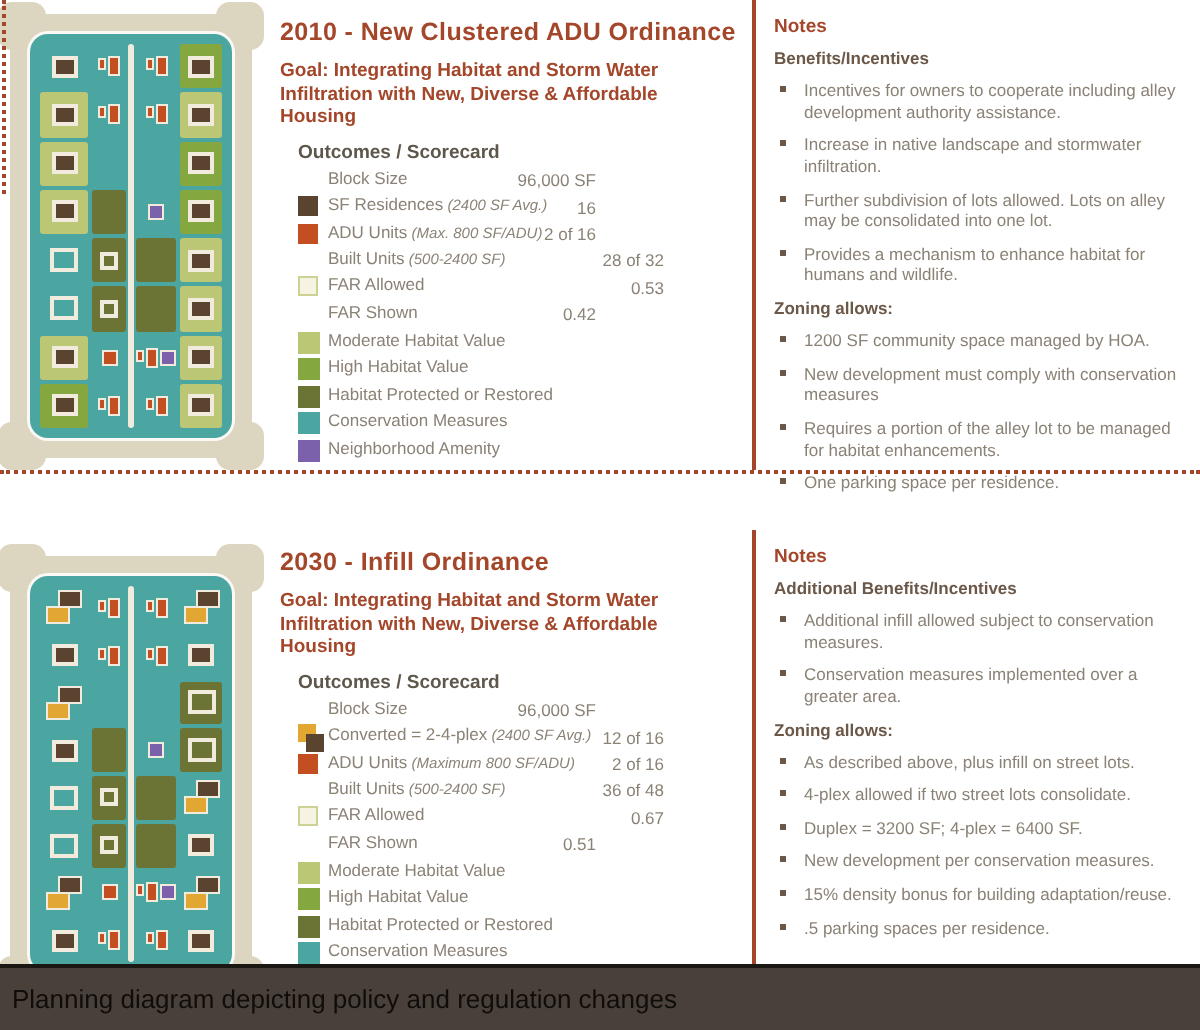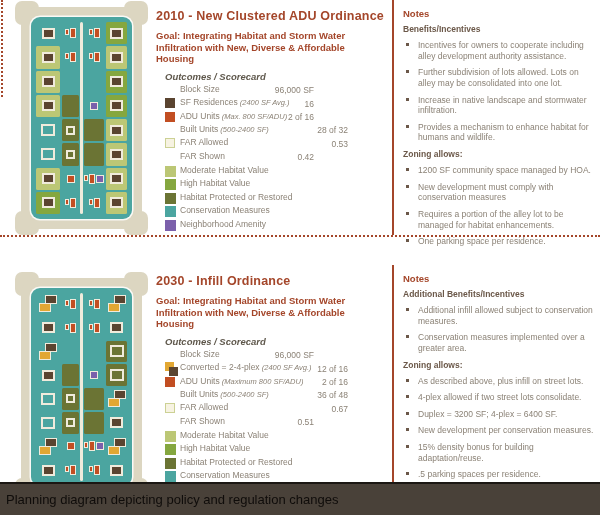--- a/index.html
+++ b/index.html
@@ -3,21 +3,21 @@
 <meta charset="utf-8">
 <style>
   * { margin:0; padding:0; box-sizing:border-box; }
   body { background:#fff; }
   .page { position:relative; width:600px; height:515px; background:#ffffff;
           font-family:"Liberation Sans", sans-serif; overflow:hidden; }
 
   .left-dotted { position:absolute; left:1px; top:0; height:97px; width:0;
                  border-left:2px dotted var(--rust); z-index:5; }
 
-  .section { position:relative; display:flex; width:600px;padding-left:16px; }
+  .section { position:relative; display:flex; width:600px; }
   .sec1 { height:237px; border-bottom:2px dotted var(--rust); }
   .sec2 { height:243px;margin-top:28px; }
 
   
   .col-diagram { width:133px; position:relative; flex:none; }
   .diagram { position:absolute; left:5px; width:121px; }
   .d1 { top:7px;  height:222px; }
   .d2 { top:13px; height:218px; }
   .road { position:absolute; inset:0; background:var(--road); border-radius:16px; }
   .bump { position:absolute; width:24px; height:24px; background:var(--road); border-radius:7px; }
@@ -51,21 +51,21 @@
   .mk-sfplex .pb { position:absolute; right:0; top:0; width:12px; height:9px;
                    background:var(--brown); border:1.5px solid var(--cream); }
   .mk-sfplex .pg { position:absolute; left:0; bottom:0; width:12px; height:9px;
                    background:var(--gold); border:1.5px solid var(--cream); }
 
   
   .col-main { width:243px; flex:none; position:relative; padding:9px 0 0 7px; }
   .title { font-size:12.5px; font-weight:bold; color:var(--rust); letter-spacing:.2px; }
   .goal  { font-size:9.5px; font-weight:bold; color:var(--rust); line-height:1.22;
            margin-top:7px; width:218px; }
-  .sc-title { font-size:9.5px; font-weight:bold; font-style:italic; color:#5E574B;
+  .sc-title { font-size:9.5px; font-weight:bold; color:#5E574B;
               margin:6px 0 2px 9px; }
   .scorecard, .legend { margin-left:9px; }
   .sc-row, .lg-row { position:relative; padding-left:15px; height:13.4px;
                      font-size:8.5px; color:var(--body); }
   .sw { position:absolute; left:0; top:1px; width:10px; height:10px; display:block; }
   .sw-none   { background:transparent; }
   .sw-brown  { background:var(--brown); }
   .sw-orange { background:var(--orange); }
   .sw-outline{ background:#f7f3e2; border:1px solid #ccd194; }
   .sw-conv   { background:transparent; }
@@ -245,22 +245,22 @@
           <div class="lg-row"><span class="sw sw-ol"></span><span class="lab">Habitat Protected or Restored</span></div>
           <div class="lg-row"><span class="sw sw-t"></span><span class="lab">Conservation Measures</span></div>
           <div class="lg-row"><span class="sw sw-pu"></span><span class="lab">Neighborhood Amenity</span></div>
         </div>
     </div>
     <div class="col-notes">
       <div class="notes-title">Notes</div>
       <div class="notes-body">
           <div class="ng-head">Benefits/Incentives</div>
           <div class="bullet-item"><span class="bl"></span><span>Incentives for owners to cooperate including alley development authority assistance.</span></div>
+          <div class="bullet-item"><span class="bl"></span><span>Increase in native landscape and stormwater infiltration.</span></div>
           <div class="bullet-item"><span class="bl"></span><span>Further subdivision of lots allowed. Lots on alley may be consolidated into one lot.</span></div>
-          <div class="bullet-item"><span class="bl"></span><span>Increase in native landscape and stormwater infiltration.</span></div>
           <div class="bullet-item"><span class="bl"></span><span>Provides a mechanism to enhance habitat for humans and wildlife.</span></div>
           <div class="ng-head">Zoning allows:</div>
           <div class="bullet-item"><span class="bl"></span></div>
           <div class="bullet-item"><span class="bl"></span><span>1200 SF community space managed by HOA.</span></div>
           <div class="bullet-item"><span class="bl"></span><span>New development must comply with conservation measures</span></div>
           <div class="bullet-item"><span class="bl"></span><span>Requires a portion of the alley lot to be managed for habitat enhancements.</span></div>
           <div class="bullet-item"><span class="bl"></span><span>One parking space per residence.</span></div>
         </div>
     </div>
   </div>

